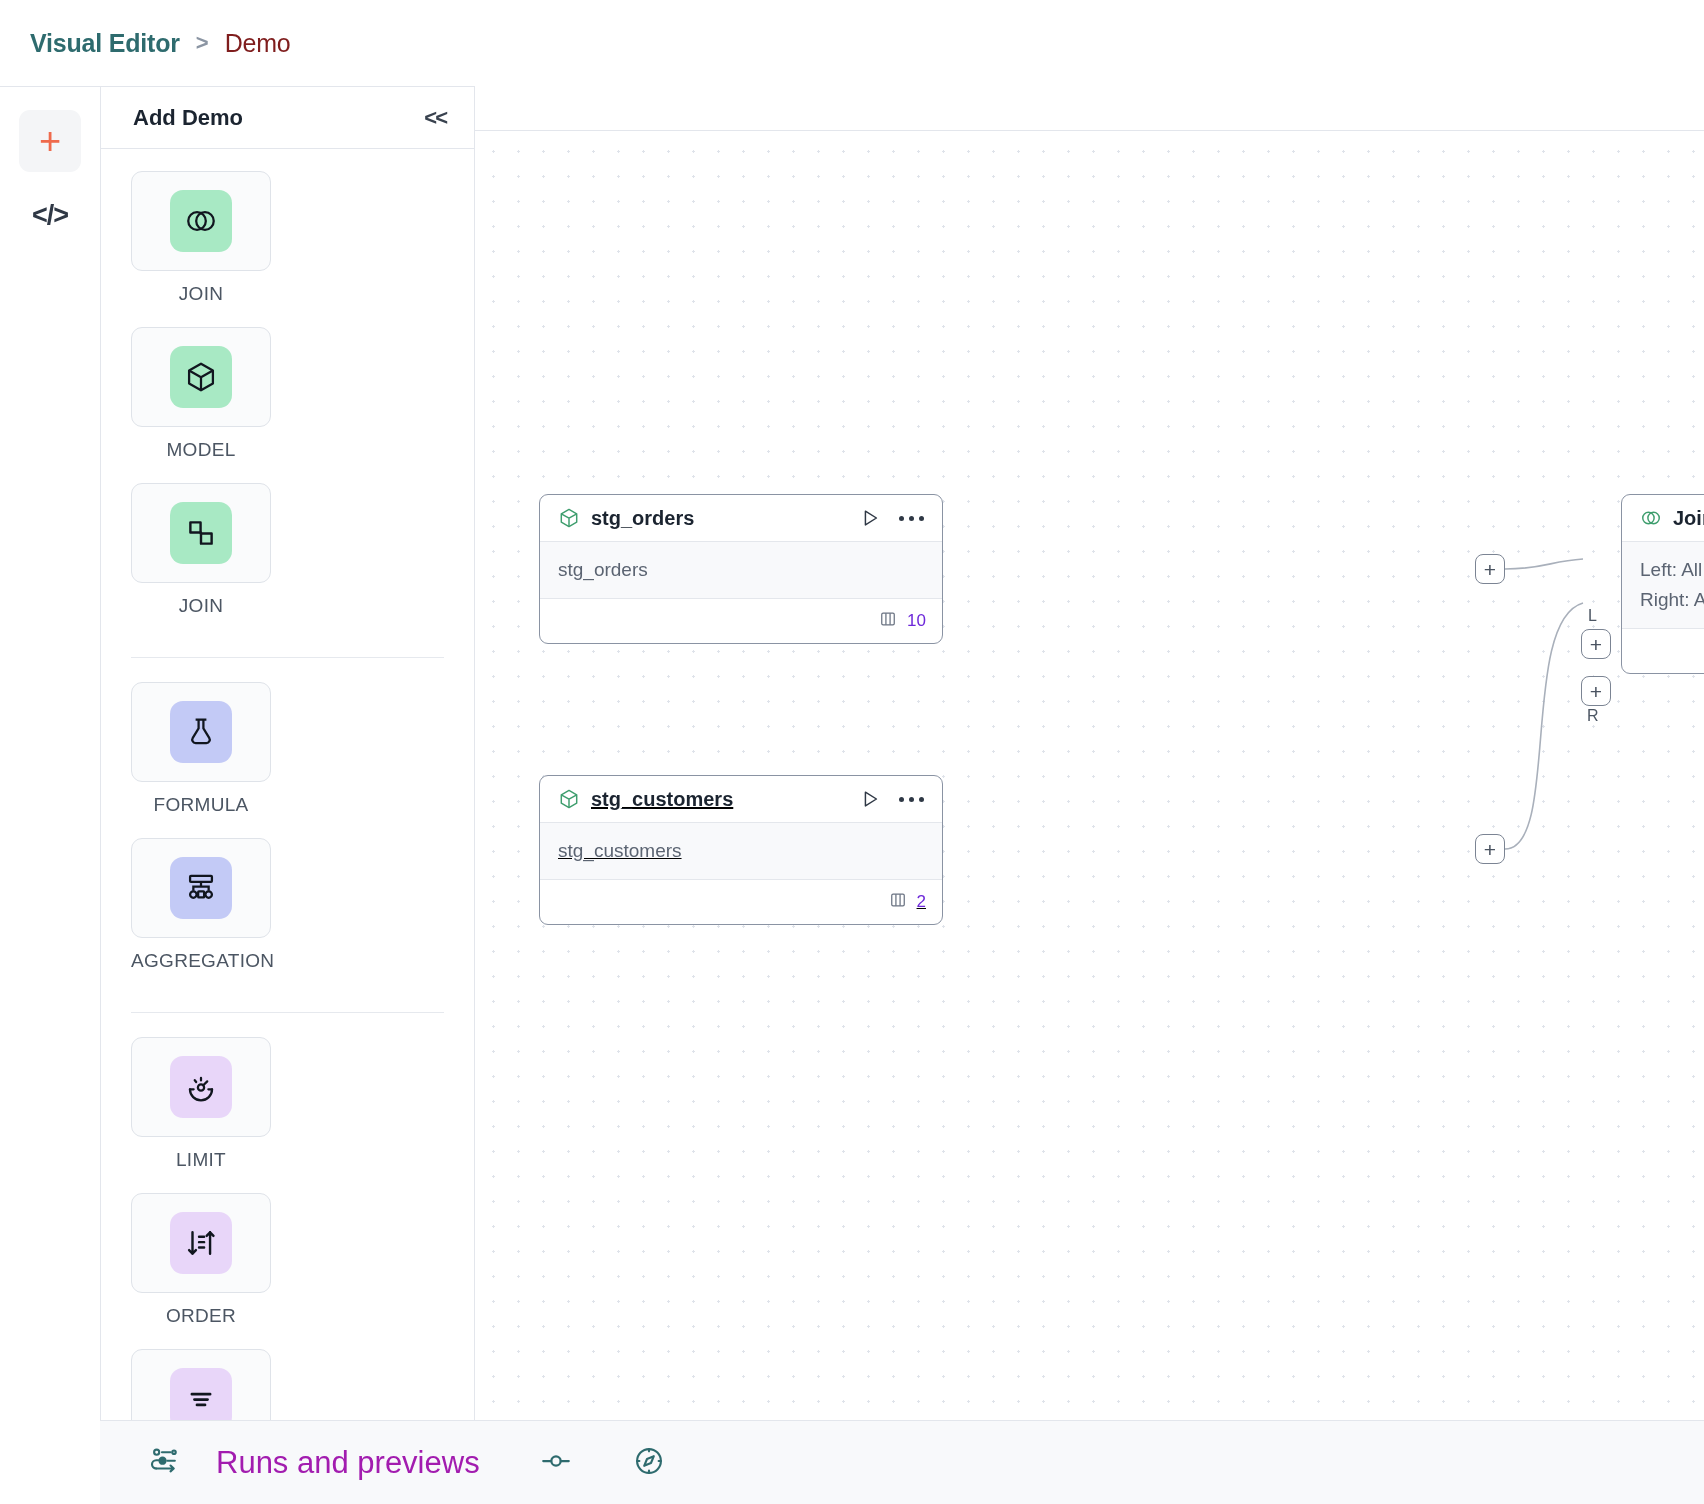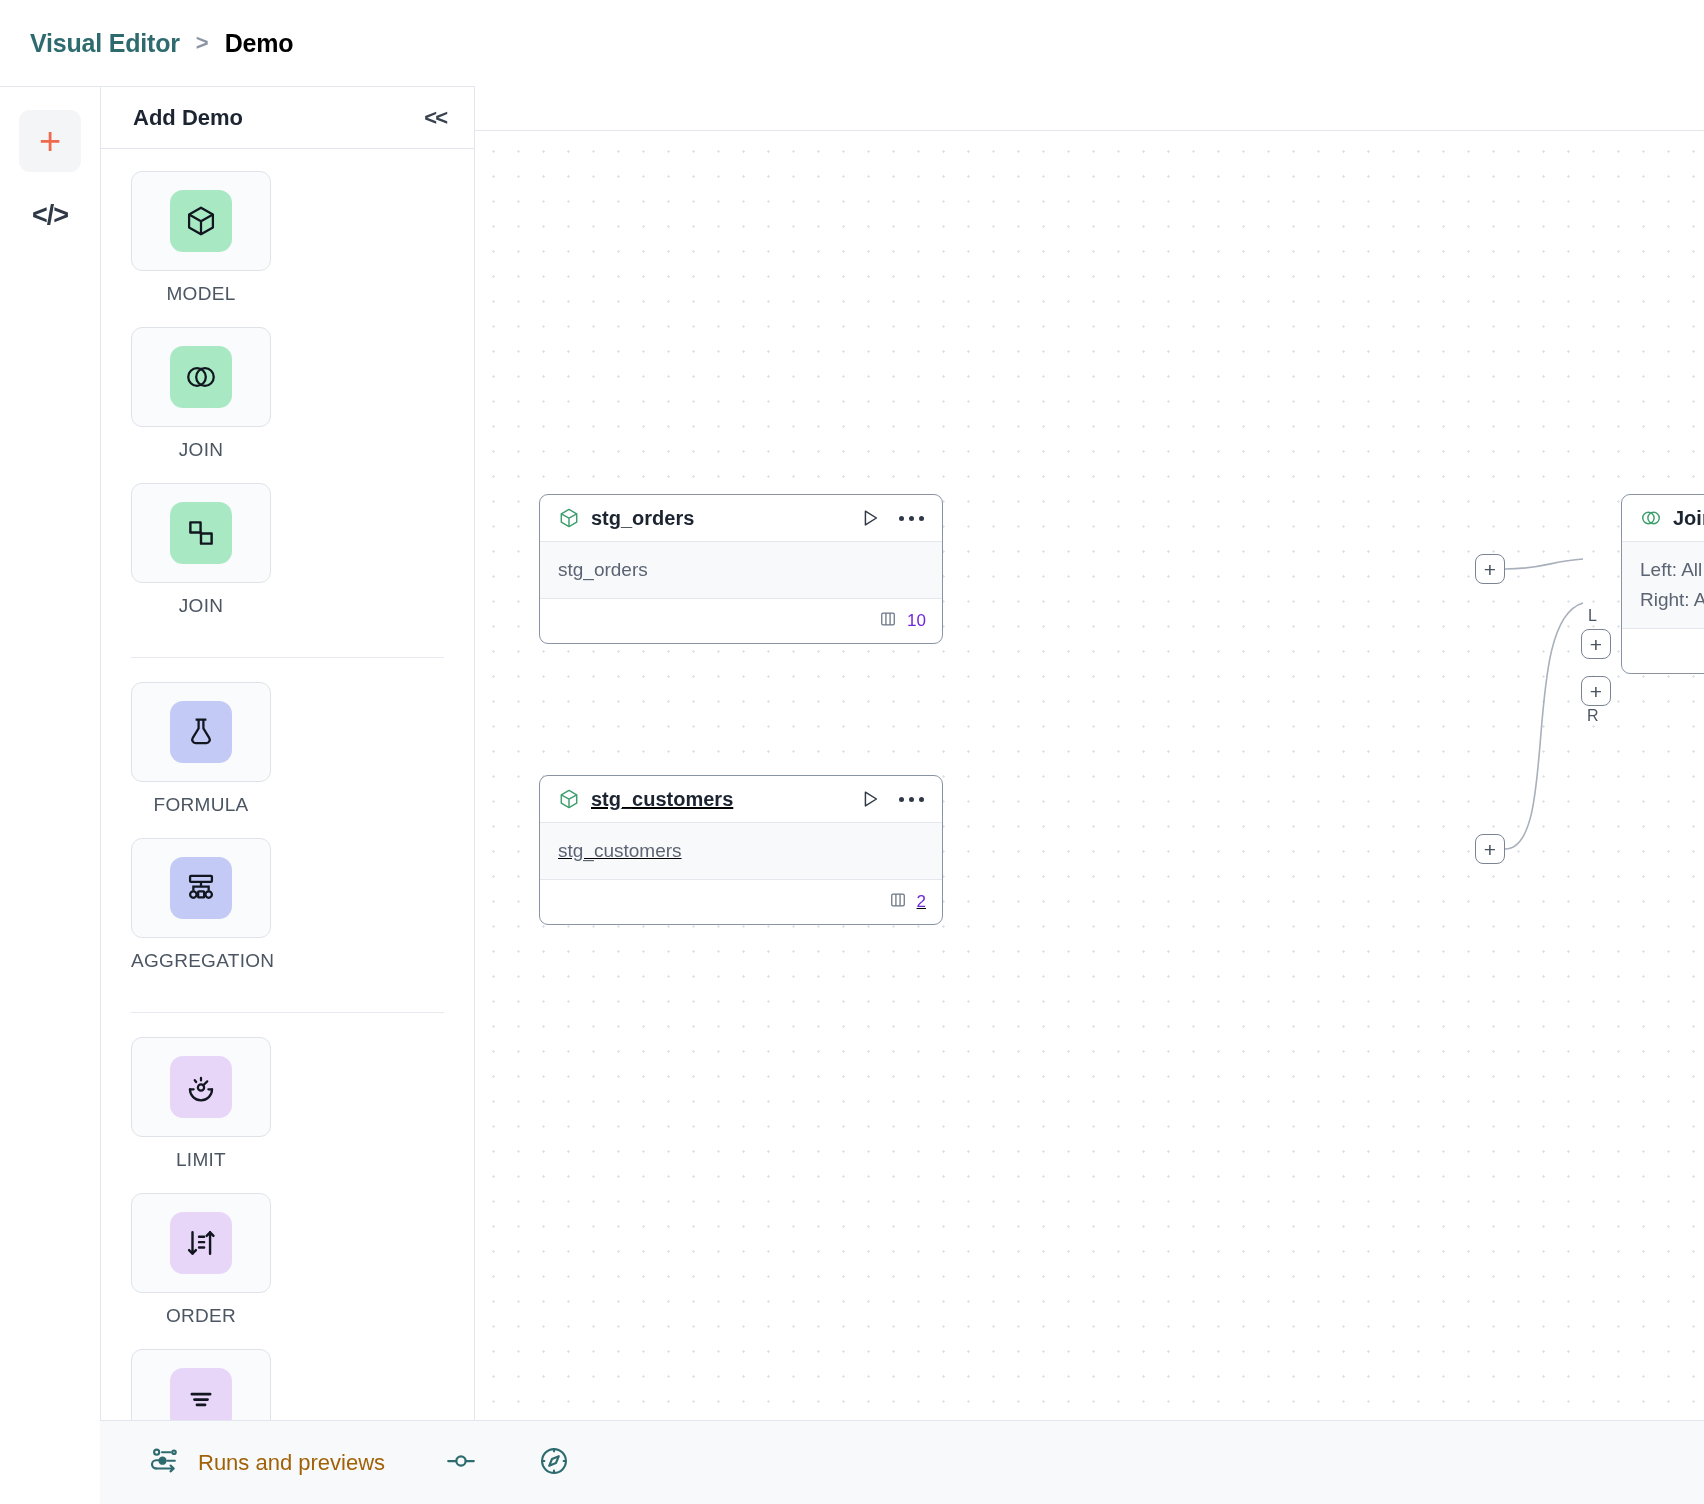--- a/index.html
+++ b/index.html
@@ -13,21 +13,21 @@
 
   
   .header {
     position: absolute; left: 0; top: 0; width: 1704px; height: 86px;
     display: flex; align-items: center; padding-left: 30px;
   }
   .crumb-root {
     font-size: 25px; font-weight: bold; color: #2e6b6e; letter-spacing: -0.2px;
   }
   .crumb-sep { font-size: 22px; color: #8b95a3; margin: 0 16px; font-weight: 600; }
-  .crumb-cur { font-size: 25px; font-weight: bold; color: #000000; letter-spacing: -0.2px; }
+  .crumb-cur { font-size: 25px; font-weight: normal; color: #7f1d1d; letter-spacing: -0.2px; }
 
   
   .rail {
     position: absolute; left: 0; top: 86px; width: 100px; height: 1334px;
     background: #ffffff; border-top: 1px solid #e3e6ec;
   }
   .rail-btn {
     width: 62px; height: 62px; margin: 23px auto 0; border-radius: 11px;
     background: #f4f5f7; display: flex; align-items: center; justify-content: center;
   }
@@ -97,21 +97,21 @@
   }
   .hlabel { position: absolute; font-size: 16px; color: #4c5663; }
 
   
   .bottom {
     position: absolute; left: 100px; top: 1420px; width: 1604px; height: 84px;
     background: #f8f9fb; border-top: 1px solid #e3e6ec;
     display: flex; align-items: center; padding-left: 50px; gap: 0;
   }
   .runs { display: flex; align-items: center; cursor: pointer; }
-  .runs-lbl { font-size: 22px; color: #a16207; margin-left: 16px; }
+  .runs-lbl { font-size: 31px; color: #a21caf; margin-left: 34px; }
   .bsep { width: 58px; }
 </style>
 </head>
 <body>
 
 <div id="app">
 
   <div class="header">
     <span class="crumb-root">Visual Editor</span>
     <span class="crumb-sep">&gt;</span>
@@ -131,39 +131,39 @@
     <div class="panel-head">
       <span class="panel-title">Add Demo</span>
       <span class="panel-collapse">&lt;&lt;</span>
     </div>
 
     <div class="grp">
       <div class="tiles">
         <div class="tile">
           <div class="tile-box">
             <div class="tile-ico" style="background:#a8e9c4">
+              <svg width="34" height="34" viewBox="0 0 24 24" fill="none" stroke="#11161f" stroke-width="1.6">
+                <circle cx="9.2" cy="12" r="6.2"></circle>
+                  <circle cx="14.8" cy="12" r="6.2"></circle>
+              </svg>
+            </div>
+          </div>
+          <div class="tile-lbl">JOIN</div>
+        </div>
+
+        <div class="tile">
+          <div class="tile-box">
+            <div class="tile-ico" style="background:#a8e9c4">
               <svg width="34" height="34" viewBox="0 0 24 24" fill="none" stroke="#11161f" stroke-width="1.6" stroke-linejoin="round">
                 <path d="M12 2.6 20.4 7.4v9.2L12 21.4 3.6 16.6V7.4z"></path>
                 <path d="M3.6 7.4 12 12.2l8.4-4.8M12 12.2v9.2"></path>
               </svg>
             </div>
           </div>
           <div class="tile-lbl">MODEL</div>
-        </div>
-
-        <div class="tile">
-          <div class="tile-box">
-            <div class="tile-ico" style="background:#a8e9c4">
-              <svg width="34" height="34" viewBox="0 0 24 24" fill="none" stroke="#11161f" stroke-width="1.6">
-                <circle cx="9.2" cy="12" r="6.2"></circle>
-                  <circle cx="14.8" cy="12" r="6.2"></circle>
-              </svg>
-            </div>
-          </div>
-          <div class="tile-lbl">JOIN</div>
         </div>
 
         <div class="tile">
           <div class="tile-box">
             <div class="tile-ico" style="background:#a8e9c4">
               <svg width="34" height="34" viewBox="0 0 24 24" fill="none" stroke="#11161f" stroke-width="1.7" stroke-linejoin="round">
                 <path d="M4.5 4.5h7.2v7.8h7.8v7.2H12v-7.8H4.5z"></path>
               </svg>
             </div>
           </div>

